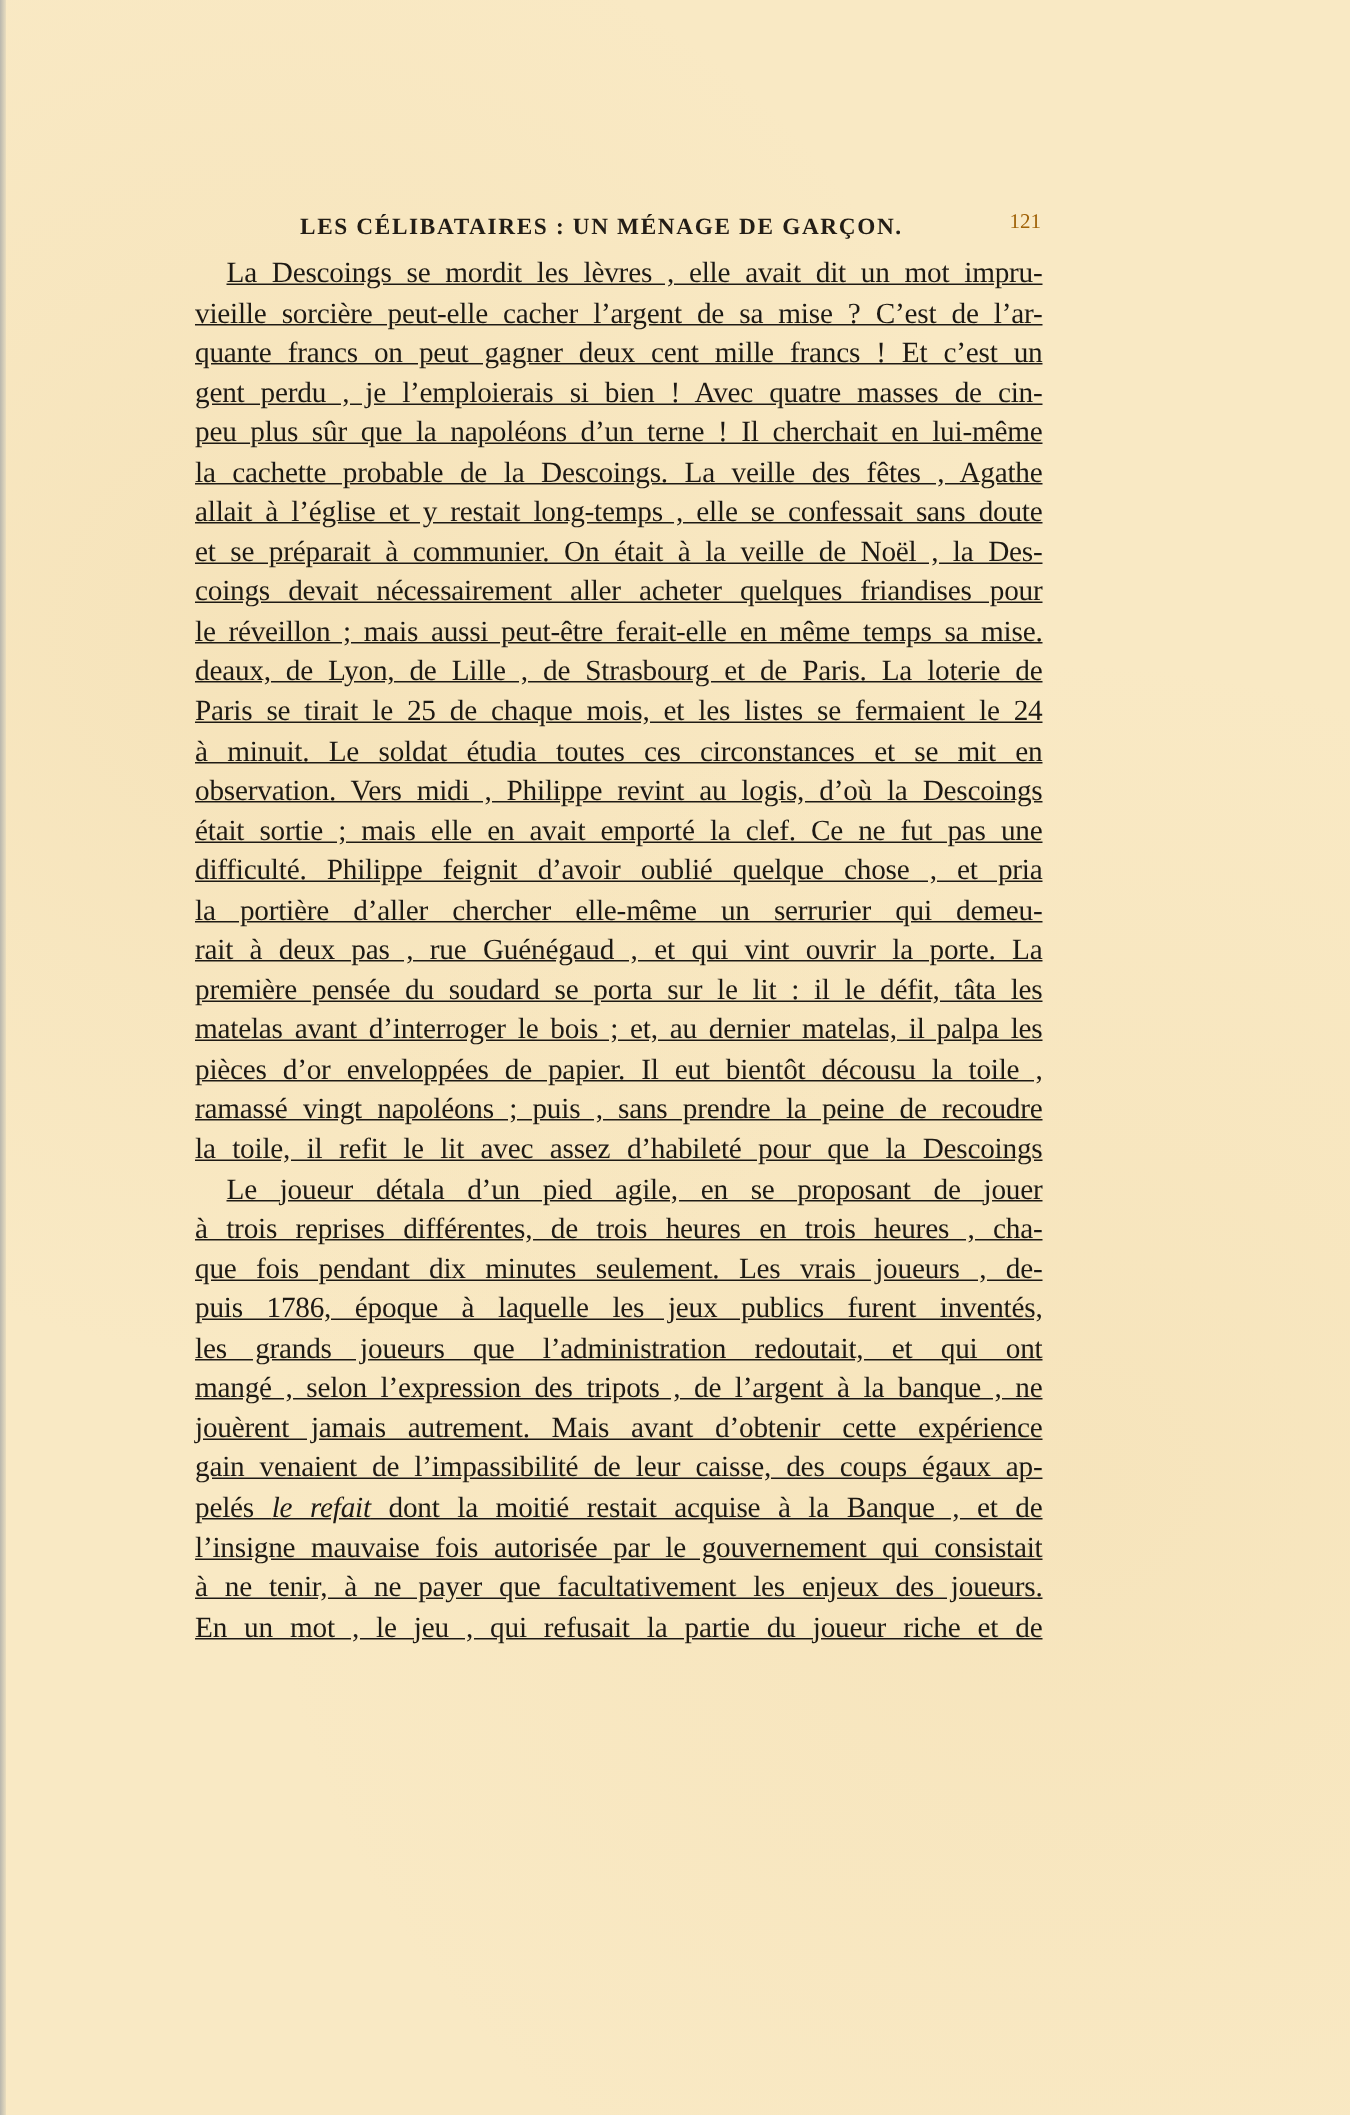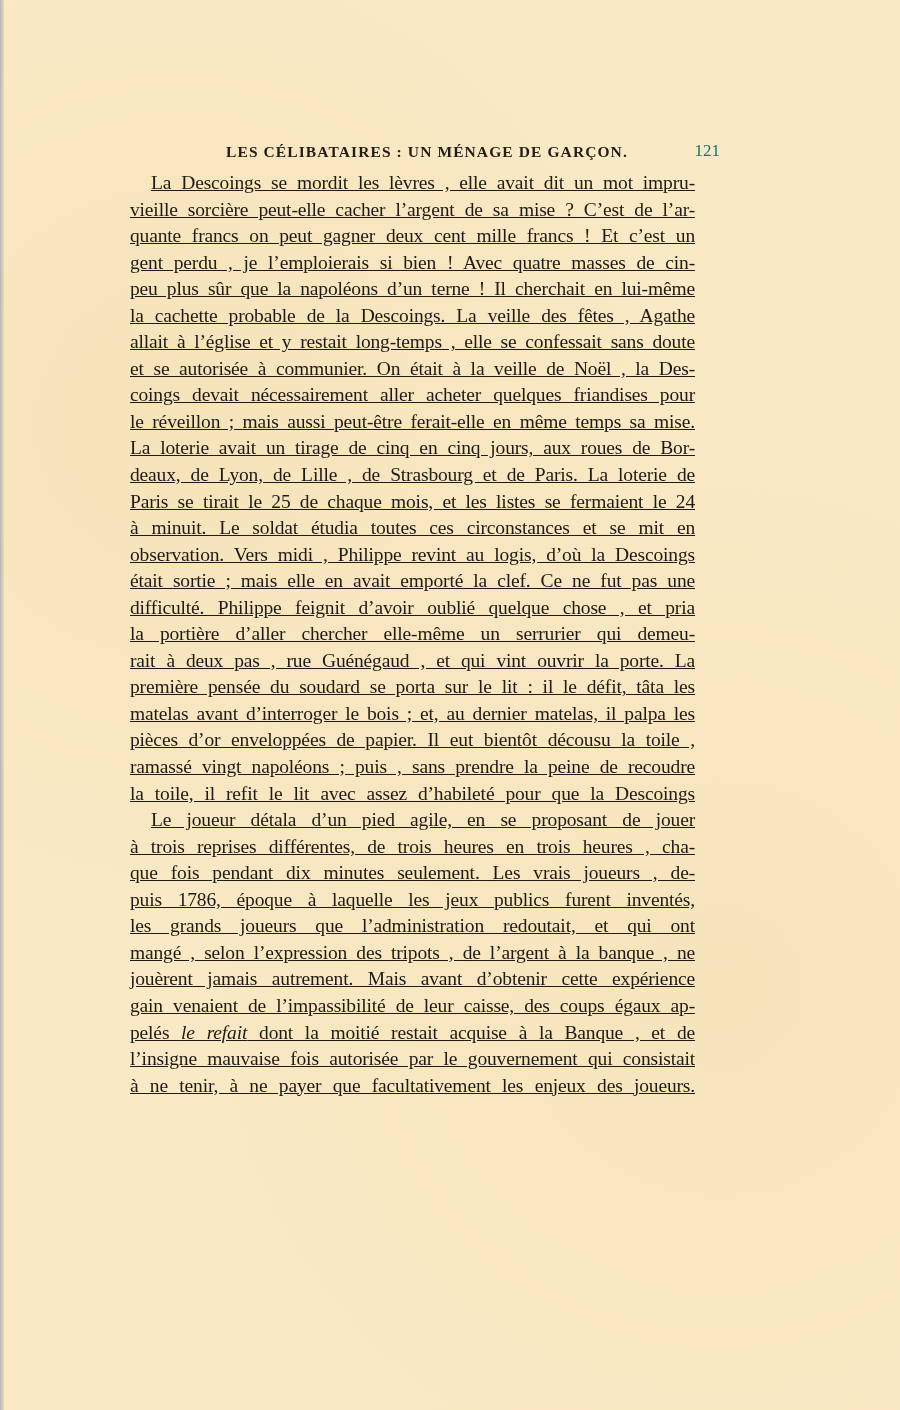--- a/index.html
+++ b/index.html
@@ -14,31 +14,31 @@
     position: absolute; left: 0; top: 0; width: 4px; height: 1410px;
     background: linear-gradient(to right, #b9b7ad, #e9ddbf);
   }
   .page {
     position: absolute; left: 0; top: 0; width: 900px; height: 1410px;
     background:
       radial-gradient(circle at 20% 30%, rgba(230,200,140,0.18), transparent 40%),
       radial-gradient(circle at 80% 70%, rgba(230,200,140,0.15), transparent 45%);
   }
   .running-head {
-    position: absolute; left: 200px; top: 141px; width: 494px; height: 26px; margin-left: 26px;
+    position: absolute; left: 200px; top: 141px; width: 494px; height: 26px;
   }
   .running-title {
     position: absolute; left: 0; top: 2px;
     font-size: 15.5px; font-weight: bold; letter-spacing: 1.1px;
     font-variant: small-caps; text-transform: uppercase;
     white-space: nowrap; color: #231d16;
   }
   .page-number {
     position: absolute; right: 0; top: 0;
-    font-size: 17px; color: #0f766e;
+    font-size: 14px; color: #a16207;
   }
   .text-block {
     position: absolute; left: 130px; top: 170px; width: 565px; text-decoration: underline;
   }
   .line {
     display: block; height: 26.55px; line-height: 26.55px;
     font-size: 19.5px; white-space: nowrap;
     text-align: justify; text-align-last: justify;
     letter-spacing: -0.15px;
   }
@@ -58,24 +58,23 @@
 </div>
 
 <div class="text-block">
   <span class="line indent">La Descoings se mordit les lèvres , elle avait dit un mot impru-</span>
   <span class="line">vieille sorcière peut-elle cacher l’argent de sa mise ? C’est de l’ar-</span>
   <span class="line">quante francs on peut gagner deux cent mille francs ! Et c’est un</span>
   <span class="line">gent perdu , je l’emploierais si bien ! Avec quatre masses de cin-</span>
   <span class="line">peu plus sûr que la napoléons d’un terne ! Il cherchait en lui-même</span>
   <span class="line">la cachette probable de la Descoings. La veille des fêtes , Agathe</span>
   <span class="line">allait à l’église et y restait long-temps , elle se confessait sans doute</span>
-  <span class="line">et se autorisée à communier. On était à la veille de Noël , la Des-</span>
+  <span class="line">et se préparait à communier. On était à la veille de Noël , la Des-</span>
   <span class="line">coings devait nécessairement aller acheter quelques friandises pour</span>
   <span class="line">le réveillon ; mais aussi peut-être ferait-elle en même temps sa mise.</span>
-  <span class="line">La loterie avait un tirage de cinq en cinq jours, aux roues de Bor-</span>
   <span class="line">deaux, de Lyon, de Lille , de Strasbourg et de Paris. La loterie de</span>
   <span class="line">Paris se tirait le 25 de chaque mois, et les listes se fermaient le 24</span>
   <span class="line">à minuit. Le soldat étudia toutes ces circonstances et se mit en</span>
   <span class="line">observation. Vers midi , Philippe revint au logis, d’où la Descoings</span>
   <span class="line">était sortie ; mais elle en avait emporté la clef. Ce ne fut pas une</span>
   <span class="line">difficulté. Philippe feignit d’avoir oublié quelque chose , et pria</span>
   <span class="line">la portière d’aller chercher elle-même un serrurier qui demeu-</span>
   <span class="line">rait à deux pas , rue Guénégaud , et qui vint ouvrir la porte. La</span>
   <span class="line">première pensée du soudard se porta sur le lit : il le défit, tâta les</span>
   <span class="line">matelas avant d’interroger le bois ; et, au dernier matelas, il palpa les</span>
@@ -86,13 +85,14 @@
   <span class="line">à trois reprises différentes, de trois heures en trois heures , cha-</span>
   <span class="line">que fois pendant dix minutes seulement. Les vrais joueurs , de-</span>
   <span class="line">puis 1786, époque à laquelle les jeux publics furent inventés,</span>
   <span class="line">les grands joueurs que l’administration redoutait, et qui ont</span>
   <span class="line">mangé , selon l’expression des tripots , de l’argent à la banque , ne</span>
   <span class="line">jouèrent jamais autrement. Mais avant d’obtenir cette expérience</span>
   <span class="line">gain venaient de l’impassibilité de leur caisse, des coups égaux ap-</span>
   <span class="line"><span>pelés </span><span class="italic">le refait</span><span> dont la moitié restait acquise à la Banque , et de</span></span>
   <span class="line">l’insigne mauvaise fois autorisée par le gouvernement qui consistait</span>
   <span class="line">à ne tenir, à ne payer que facultativement les enjeux des joueurs.</span>
+  <span class="line">En un mot , le jeu , qui refusait la partie du joueur riche et de</span>
 </div>
 
 </body></html>

